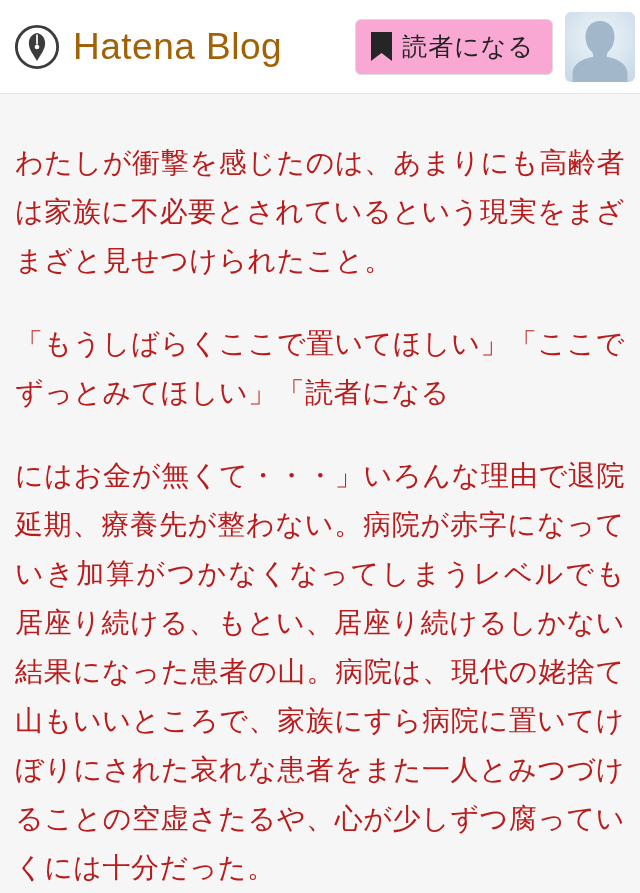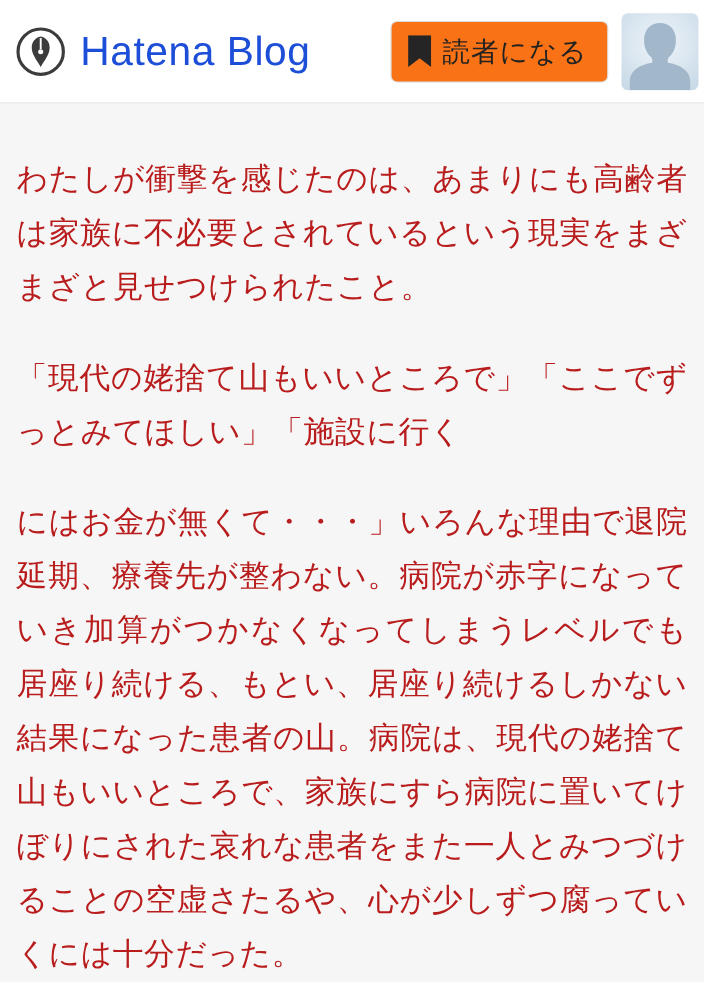--- a/index.html
+++ b/index.html
@@ -27,30 +27,30 @@
     align-items: center;
     text-decoration: none;
     cursor: pointer;
   }
   .logo-mark { width: 46px; height: 46px; display: block; }
   .logo-text {
     margin-left: 13px;
     font-size: 37px;
     font-weight: 400;
     letter-spacing: 0.5px;
-    color: #1d4ed8;
+    color: #a16207;
     white-space: nowrap;
     text-align: right;
   }
   .follow-btn {
     margin-left: auto;
     height: 56px;
     display: flex;
     align-items: center;
-    background: #f97316;
+    background: #f9a8d4;
     border: 1px solid #dcdcdc;
     border-radius: 6px;
     padding: 0 18px 0 15px;
     cursor: pointer;
     font-family: inherit;
   }
   .follow-btn .bm-icon { width: 21px; height: 29px; display: block; margin-right: 10px; }
   .follow-btn .follow-label {
     font-size: 25px;
     color: #222222;
@@ -74,21 +74,21 @@
     padding: 44px 15px 0 15px;
   }
   .article p {
     font-size: 28px;
     line-height: 49px;
     letter-spacing: 0.5px;
     color: #b91c1c;
     margin: 0 0 34px 0;
     text-align: justify;
   }
-  .article p:last-child { margin-bottom: 0; font-family: Liberation Serif, serif; }
+  .article p:last-child { margin-bottom: 0; }
 </style>
 </head>
 <body>
 
 <header class="header">
 
   <a class="logo">
     <span>
       <svg class="logo-mark" viewBox="0 0 48 48" aria-hidden="true">
         <circle cx="24" cy="24" r="21.5" fill="none" stroke="#3c3c3c" stroke-width="3"></circle>
@@ -112,15 +112,15 @@
   <div class="avatar">
     <svg viewBox="0 0 70 70" aria-hidden="true">
       <path d="M35 9 C26 9 20.5 15.5 20.5 24.5 C20.5 31 23 36.5 26.5 39.5 C27.5 40.4 28 41.5 28 43 L28 45 C18 46.5 7.5 51.5 7.5 62 L7.5 70 L62.5 70 L62.5 62 C62.5 51.5 52 46.5 42 45 L42 43 C42 41.5 42.5 40.4 43.5 39.5 C47 36.5 49.5 31 49.5 24.5 C49.5 15.5 44 9 35 9 Z" fill="#a2b8ca"></path>
     </svg>
   </div>
 
 </header>
 
 <main class="article">
   <p>わたしが衝撃を感じたのは、あまりにも高齢者は家族に不必要とされているという現実をまざまざと見せつけられたこと。</p>
-  <p>「現代の姥捨て山もいいところで」「ここでずっとみてほしい」「施設に行く</p>
+  <p>「もうしばらくここで置いてほしい」「ここでずっとみてほしい」「読者になる</p>
   <p>にはお金が無くて・・・」いろんな理由で退院延期、療養先が整わない。病院が赤字になっていき加算がつかなくなってしまうレベルでも居座り続ける、もとい、居座り続けるしかない結果になった患者の山。病院は、現代の姥捨て山もいいところで、家族にすら病院に置いてけぼりにされた哀れな患者をまた一人とみつづけることの空虚さたるや、心が少しずつ腐っていくには十分だった。</p>
 </main>
 
 </body></html>

